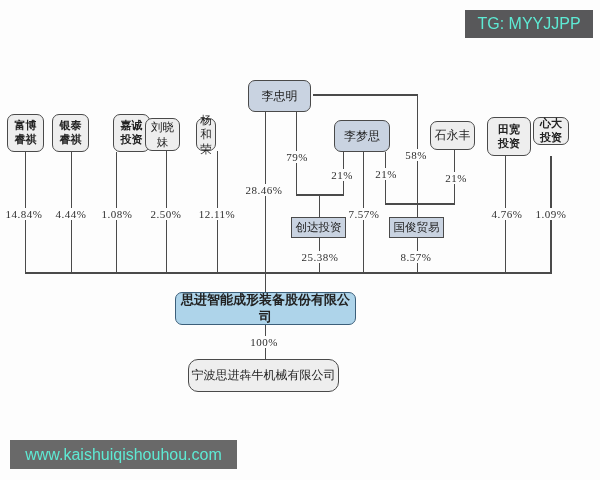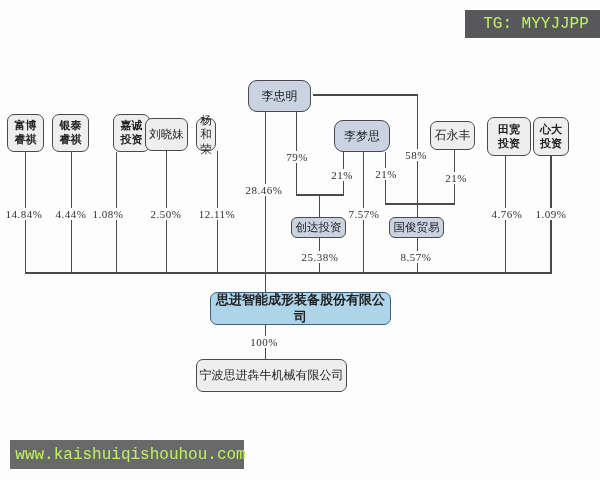--- a/index.html
+++ b/index.html
@@ -9,39 +9,38 @@
   }
   
   .node{
     position:absolute;box-sizing:border-box;
     border:1.5px solid #4a4a4a;border-radius:7px;
     display:flex;align-items:center;justify-content:center;
     text-align:center;color:#222;font-size:12px;line-height:1.25;
     white-space:pre-line;z-index:3;
   }
   .node.light{background:#eeeeee;}
-  .node.blue{background:#c9d3e1;border-radius:9px;}
-  .node.mainblue{background:#aed4ea;border-color:#3c5f7a;font-weight:bold;font-size:13px;margin-left:35px;}
+  .node.blue{background:#c9d3e1;}
+  .node.mainblue{background:#aed4ea;border-color:#3c5f7a;font-weight:bold;font-size:13px;}
   .node.small2{font-size:11px;font-weight:bold;}
-  .node.mid{font-size:11.5px;border-radius:6px;}
+  .node.mid{font-size:11.5px;border-radius:0;}
   
   .vline{position:absolute;width:1.5px;background:#4a4a4a;z-index:1;}
   .hline{position:absolute;height:1.5px;background:#4a4a4a;z-index:1;}
   
   .pct{
     position:absolute;transform:translate(-50%,-50%);
     background:#fdfdfd;padding:0 3px;color:#2e2e2e;font-size:11px;
     z-index:2;white-space:nowrap;letter-spacing:.5px;
   }
   
   .overlay{
     position:absolute;display:flex;align-items:center;justify-content:center;
-    color:#bef264;font-family:Liberation Mono, monospace;
+    color:#5eead4;font-family:Liberation Sans, sans-serif;
     z-index:5;
-    padding-left:7px;
   }
   #tg-badge{left:465px;top:10px;width:128px;height:28px;background:#58585a;font-size:16px;}
   #site-bar{left:10px;top:440px;width:227px;height:29px;background:#696969;font-size:16px;}
 </style>
 </head>
 <body>
 
 <div id="canvas">
 
   <div class="vline" style="left:24.5px;top:152px;height:120px;"></div>
@@ -68,21 +67,21 @@
 
   <div class="vline" style="left:504.5px;top:156px;height:116px;"></div>
   <div class="vline" style="left:550px;top:156px;height:116px;"></div>
 
   <div class="hline" style="left:24.5px;top:272px;width:527px;"></div>
   <div class="vline" style="left:264.5px;top:272px;height:20px;"></div>
   <div class="vline" style="left:264.5px;top:325px;height:35px;"></div>
 
   <div class="pct" style="left:24px;top:214px;">14.84%</div>
   <div class="pct" style="left:71px;top:214px;text-align:center;">4.44%</div>
-  <div class="pct" style="left:108px;top:214px;">1.08%</div>
+  <div class="pct" style="left:117px;top:214px;">1.08%</div>
   <div class="pct" style="left:166px;top:214px;">2.50%</div>
   <div class="pct" style="left:217px;top:214px;">12.11%</div>
   <div class="pct" style="left:264px;top:190px;">28.46%</div>
   <div class="pct" style="left:297px;top:157px;">79%</div>
   <div class="pct" style="left:342px;top:175px;">21%</div>
   <div class="pct" style="left:364px;top:214px;">7.57%</div>
   <div class="pct" style="left:386px;top:174px;">21%</div>
   <div class="pct" style="left:416px;top:155px;">58%</div>
   <div class="pct" style="left:456px;top:178px;">21%</div>
   <div class="pct" style="left:320px;top:257px;">25.38%</div>
@@ -94,29 +93,29 @@
   <div class="node blue" style="left:248px;top:80px;width:63px;height:32px;">李忠明</div>
   <div class="node blue" style="left:334px;top:120px;width:56px;height:32px;">李梦思</div>
   <div class="node light" style="left:430px;top:121px;width:45px;height:29px;">石永丰</div>
 
   <div class="node light small2" style="left:7px;top:114px;width:37px;height:38px;">富博
 睿祺</div>
   <div class="node light small2" style="left:52px;top:114px;width:37px;height:38px;">银泰
 睿祺</div>
   <div class="node light small2" style="left:113px;top:114px;width:37px;height:38px;">嘉诚
 投资</div>
-  <div class="node light" style="left:145px;top:118px;width:43px;height:33px;font-size:11.5px;">刘晓妹</div>
+  <div class="node light" style="left:145px;top:118px;width:35px;height:33px;font-size:11.5px;">刘晓妹</div>
   <div class="node light" style="left:196px;top:118px;width:20px;height:33px;font-size:11.5px;">杨和荣</div>
   <div class="node light small2" style="left:487px;top:117px;width:44px;height:39px;">田宽
 投资</div>
-  <div class="node light small2" style="left:533px;top:117px;width:36px;height:39px;">心大
+  <div class="node light small2" style="left:533px;top:117px;width:36px;height:28px;">心大
 投资</div>
 
   <div class="node blue mid" style="left:291px;top:217px;width:55px;height:21px;">创达投资</div>
   <div class="node blue mid" style="left:389px;top:217px;width:55px;height:21px;">国俊贸易</div>
 
   <div class="node mainblue" style="left:175px;top:292px;width:181px;height:33px;">思进智能成形装备股份有限公司</div>
-  <div class="node light" style="left:196px;top:359px;width:151px;height:33px;">宁波思进犇牛机械有限公司</div>
+  <div class="node light" style="left:188px;top:359px;width:151px;height:33px;border-radius:10px;">宁波思进犇牛机械有限公司</div>
 
   <div class="overlay" id="tg-badge">TG: MYYJJPP</div>
   <div class="overlay" id="site-bar">www.kaishuiqishouhou.com</div>
 
 </div>
 
 </body></html>

